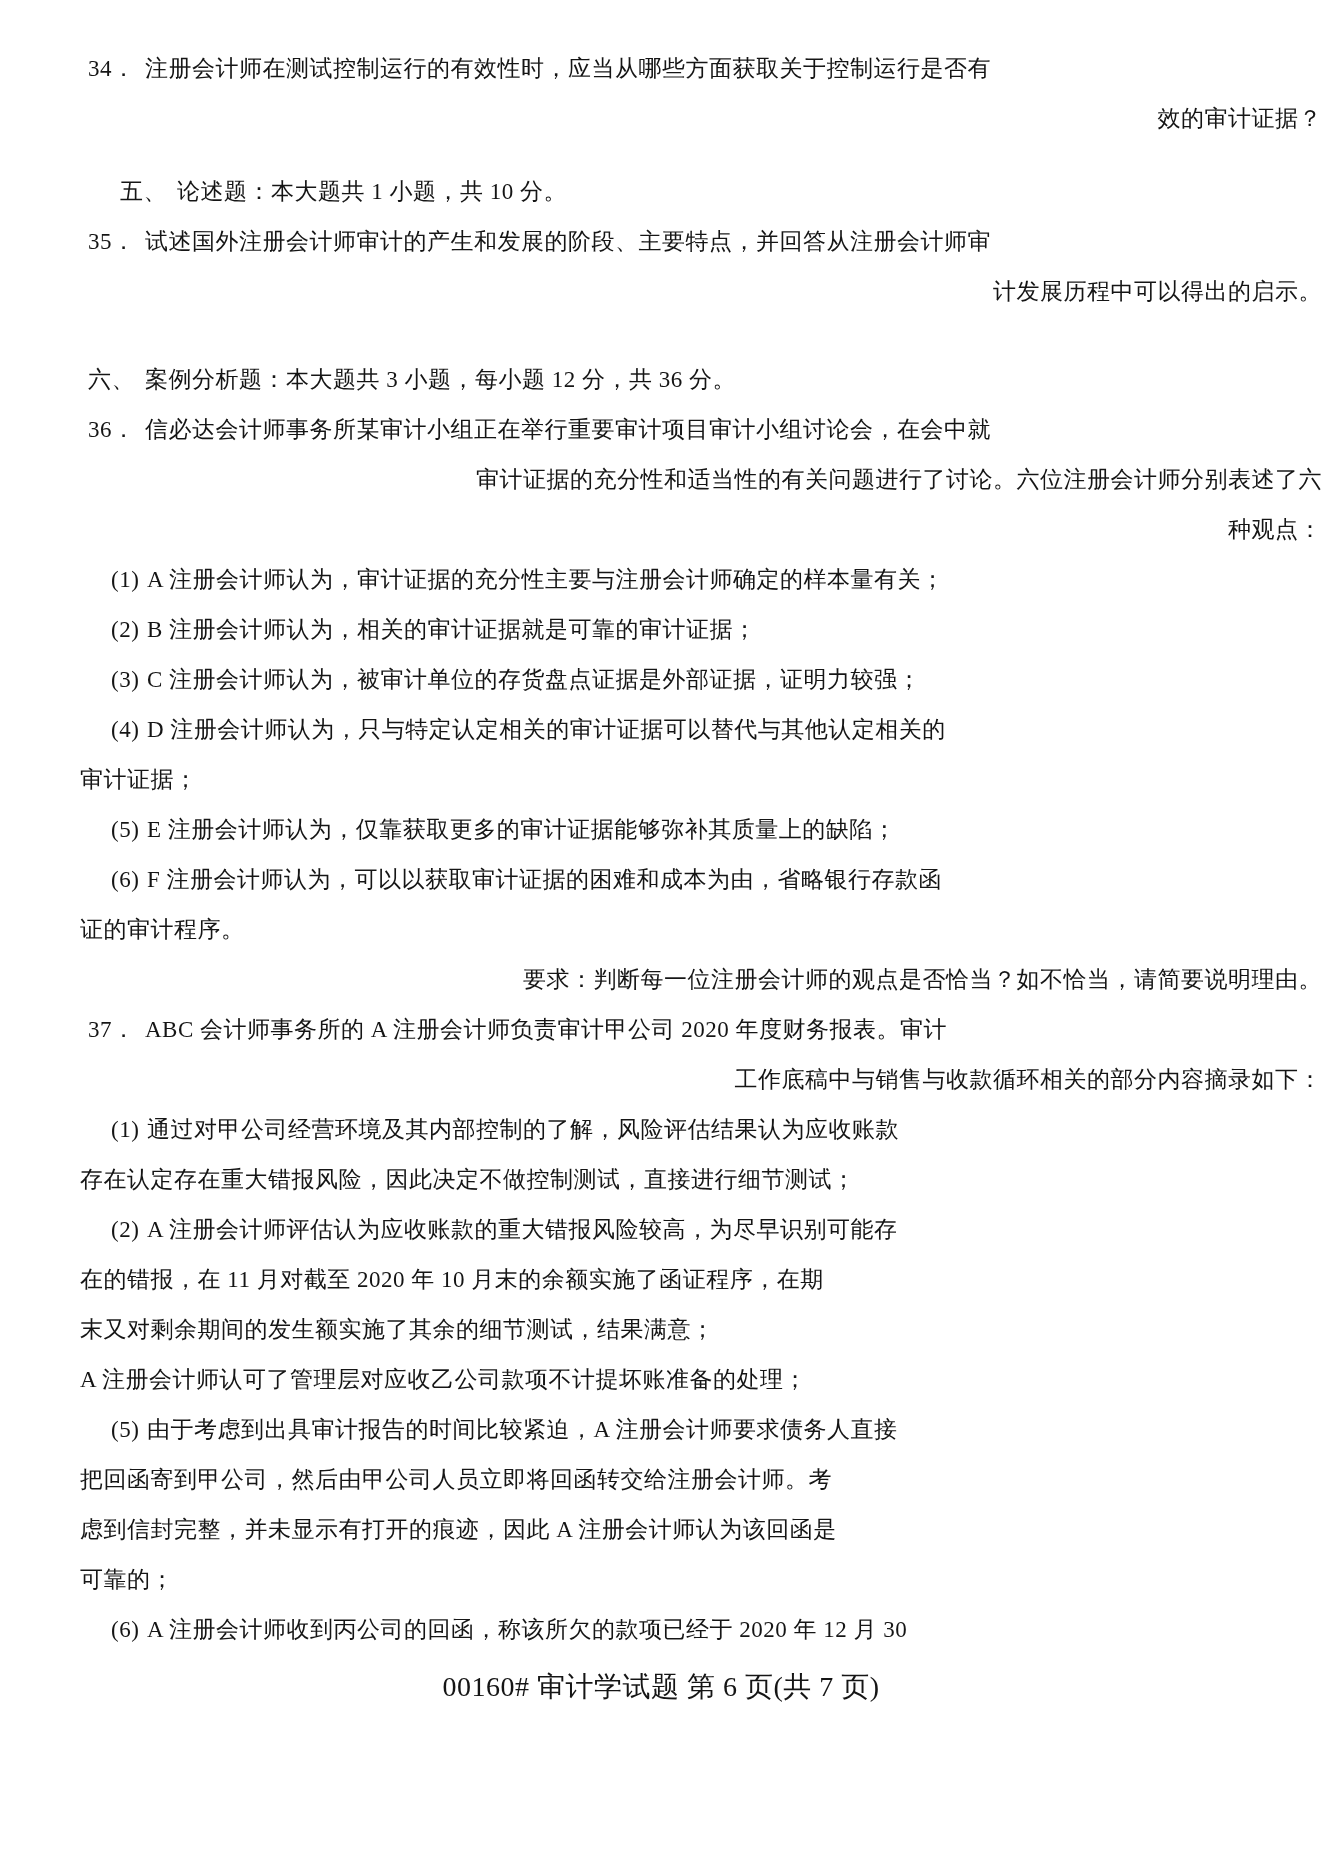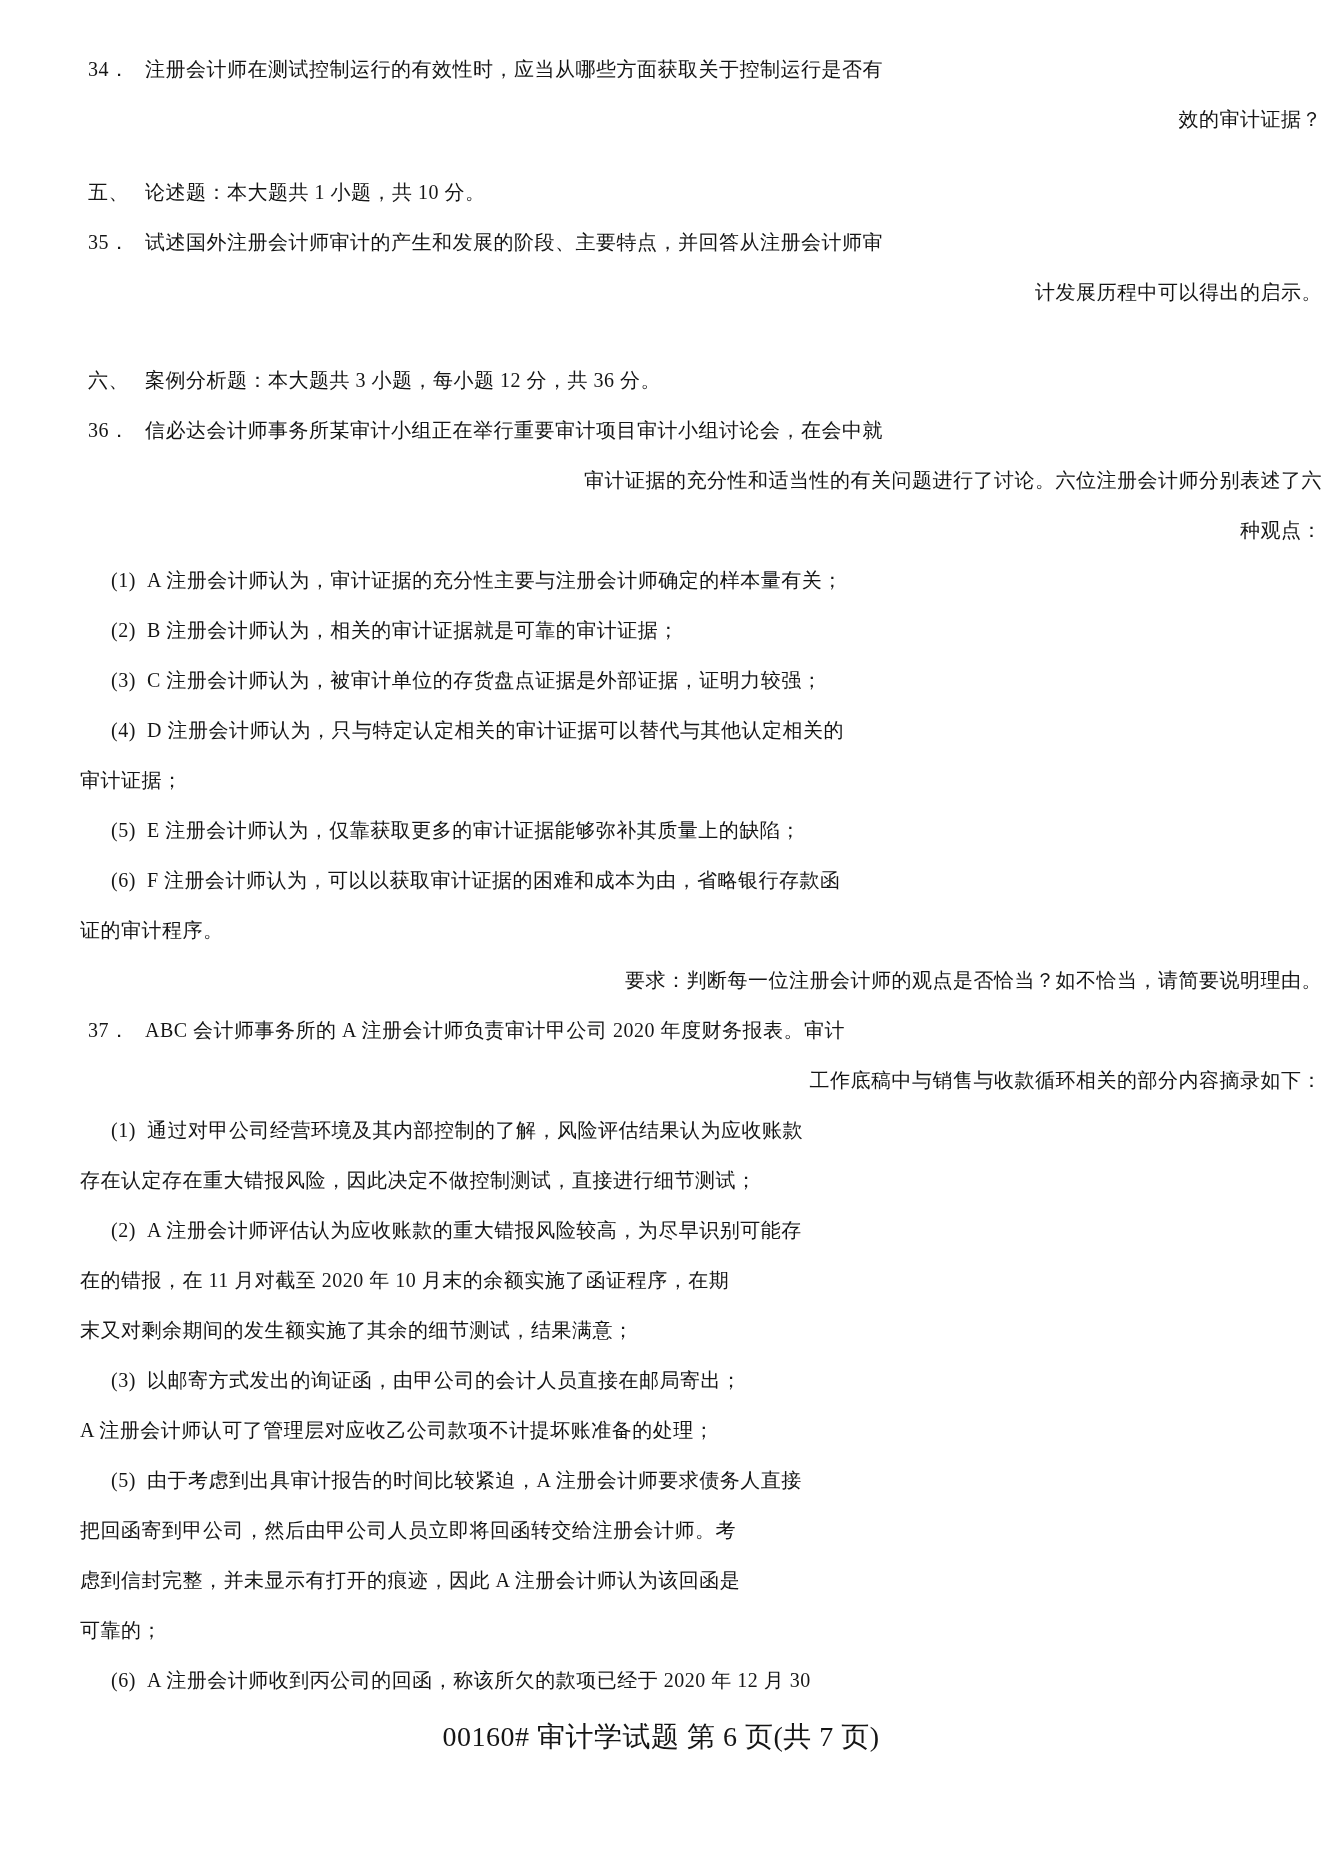--- a/index.html
+++ b/index.html
@@ -12,38 +12,38 @@
   .page {
     position: relative;
     width: 1322px;
     height: 1859px;
     box-sizing: border-box;
     padding-top: 44px;
     background: #ffffff;
     overflow: hidden;
   }
   .ln {
-    font-size: 20px;
+    font-size: 23px;
     line-height: 50px;
     height: 50px;
     white-space: nowrap;
     letter-spacing: 0.5px;
   }
   
   .l-num { padding-left: 88px; }
   .mk { display: inline-block; width: 57px; }
   
   .l-txt { padding-left: 145px; text-align: right; }
   
   .l-sub { padding-left: 111px; }
   .smk { display: inline-block; width: 36px; }
   
   .l-subc { padding-left: 80px; }
   
-  .sp-a { margin-top: 23px; }
+  .sp-a { margin-top: 23px; margin-left: 32px; }
   .sp-b { margin-top: 38px; }
   .footer {
     margin-top: 8px;
     text-align: center;
     font-size: 28px;
     line-height: 48px;
     height: 48px;
     white-space: nowrap;
     letter-spacing: 0.5px;
   }
@@ -81,21 +81,20 @@
   <div class="ln l-num"><span class="mk">37．</span><span>ABC 会计师事务所的 A 注册会计师负责审计甲公司 2020 年度财务报表。审计</span></div>
   <div class="ln l-txt">工作底稿中与销售与收款循环相关的部分内容摘录如下：</div>
 
   <div class="ln l-sub"><span class="smk">(1)</span><span>通过对甲公司经营环境及其内部控制的了解，风险评估结果认为应收账款</span></div>
   <div class="ln l-subc">存在认定存在重大错报风险，因此决定不做控制测试，直接进行细节测试；</div>
 
   <div class="ln l-sub"><span class="smk">(2)</span><span>A 注册会计师评估认为应收账款的重大错报风险较高，为尽早识别可能存</span></div>
   <div class="ln l-subc">在的错报，在 11 月对截至 2020 年 10 月末的余额实施了函证程序，在期</div>
   <div class="ln l-subc">末又对剩余期间的发生额实施了其余的细节测试，结果满意；</div>
 
-  <div class="ln l-sub"><span class="smk">(3)</span><span>以邮寄方式发出的询证函，由甲公司的会计人员直接在邮局寄出；</span></div>
 
   <div class="ln l-subc">A 注册会计师认可了管理层对应收乙公司款项不计提坏账准备的处理；</div>
 
   <div class="ln l-sub"><span class="smk">(5)</span><span>由于考虑到出具审计报告的时间比较紧迫，A 注册会计师要求债务人直接</span></div>
   <div class="ln l-subc">把回函寄到甲公司，然后由甲公司人员立即将回函转交给注册会计师。考</div>
   <div class="ln l-subc">虑到信封完整，并未显示有打开的痕迹，因此 A 注册会计师认为该回函是</div>
   <div class="ln l-subc">可靠的；</div>
 
   <div class="ln l-sub"><span class="smk">(6)</span><span>A 注册会计师收到丙公司的回函，称该所欠的款项已经于 2020 年 12 月 30</span></div>
 

